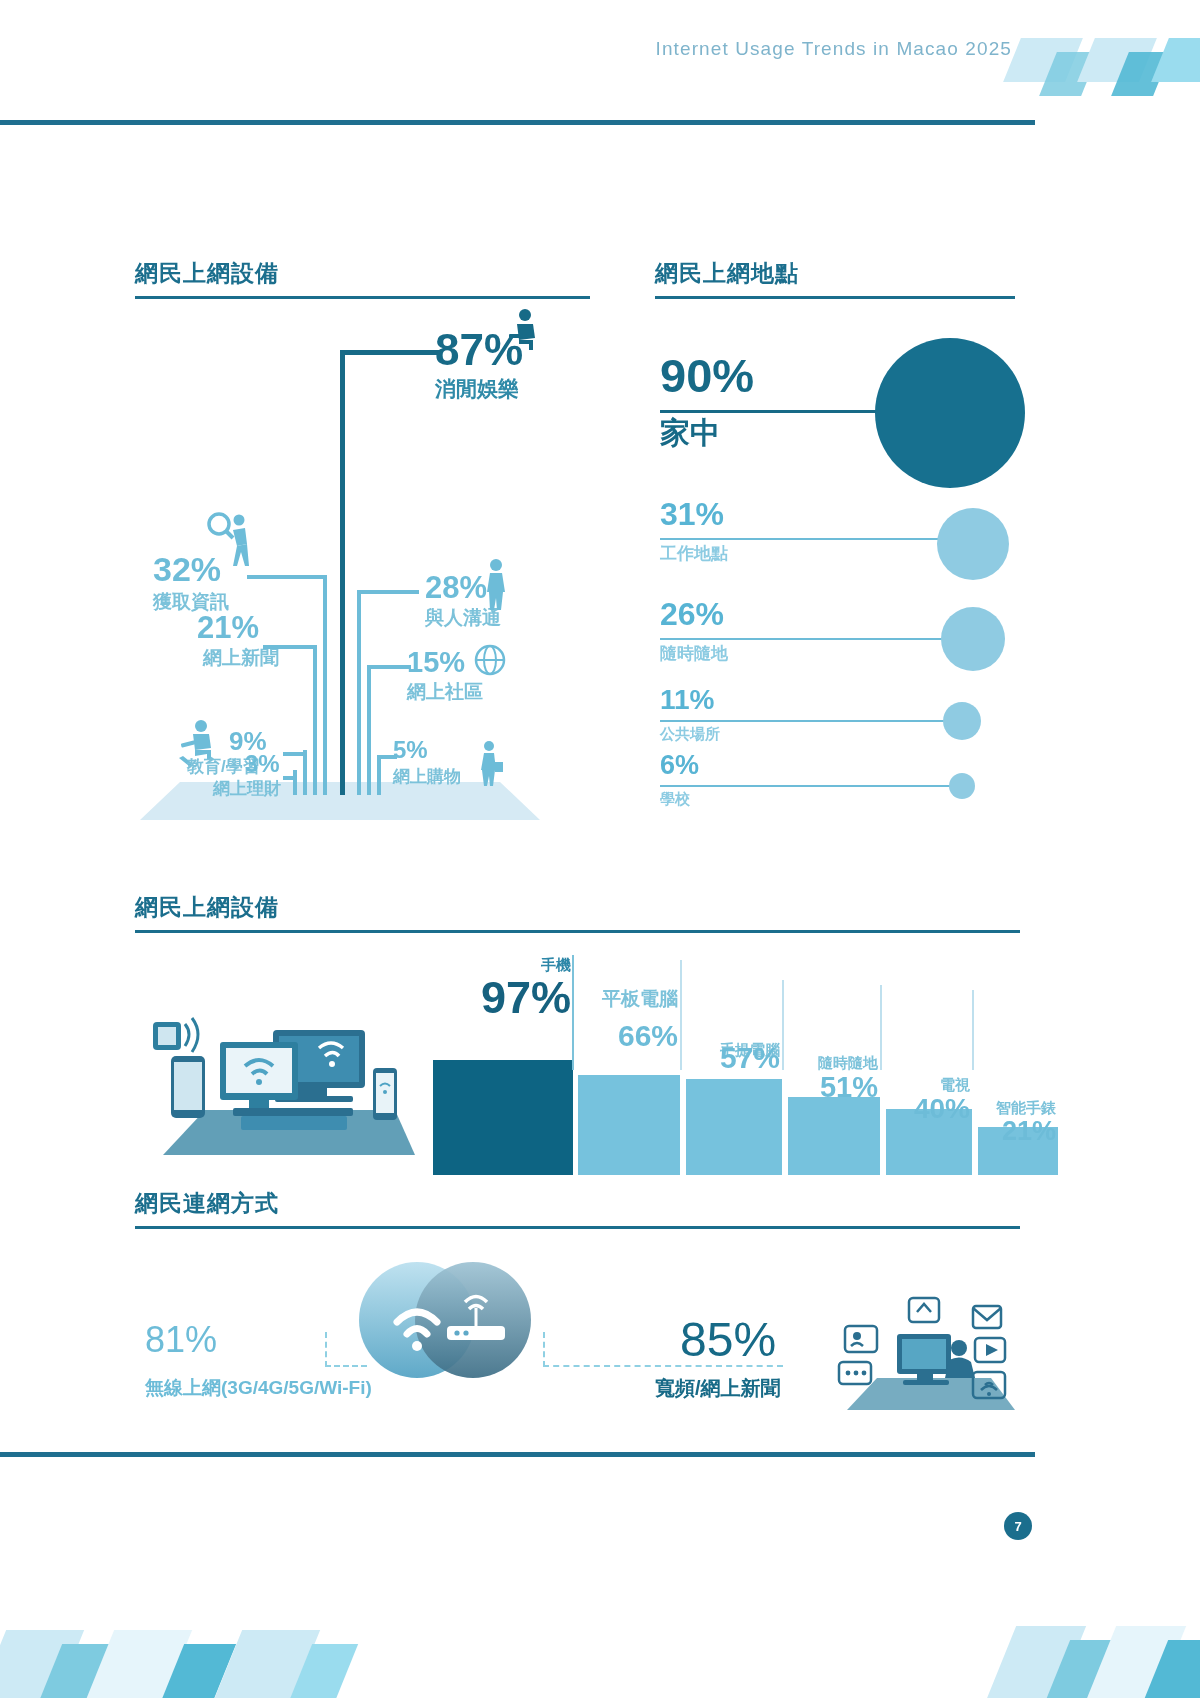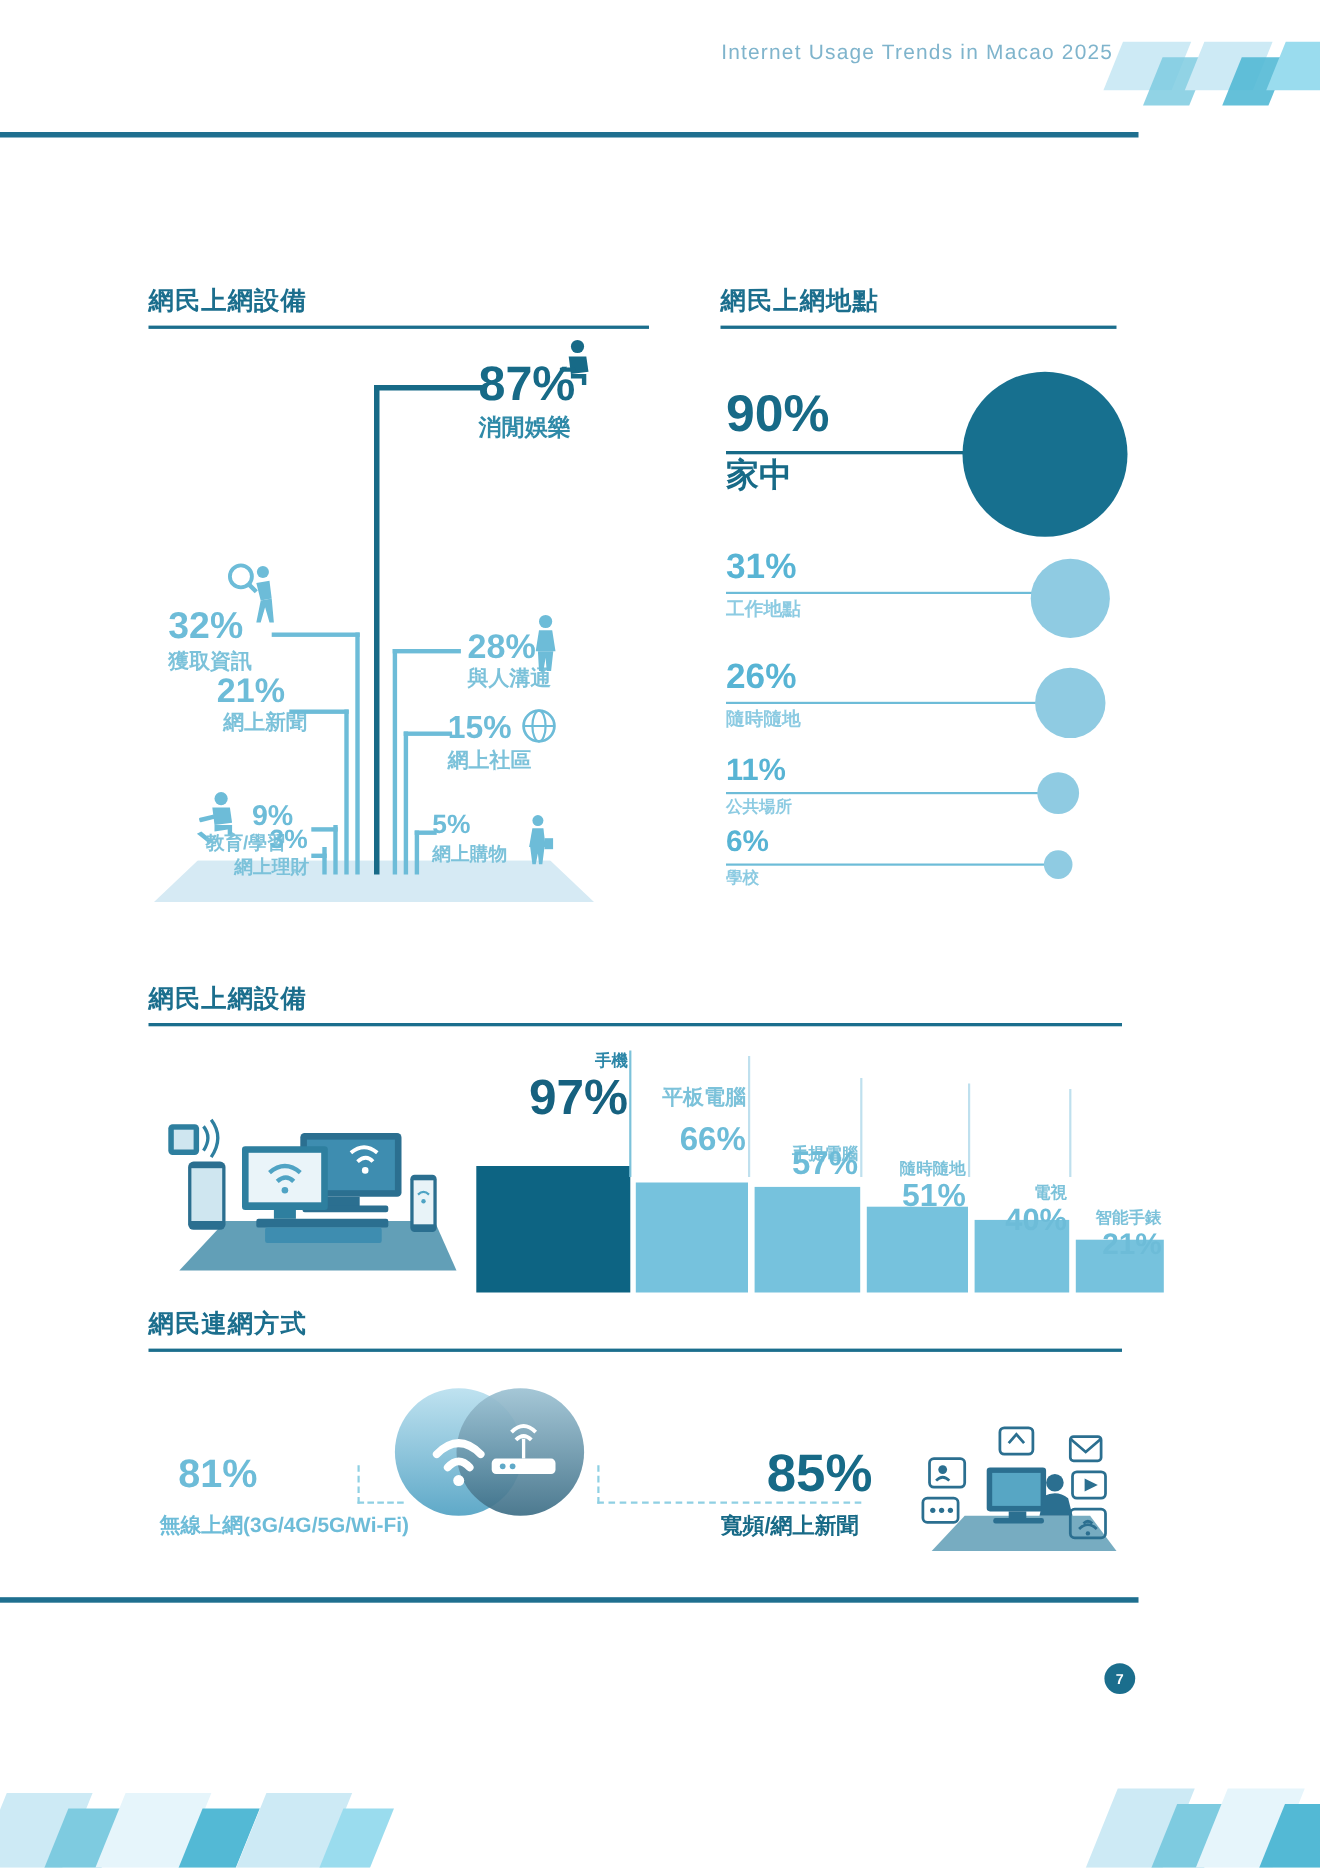--- a/index.html
+++ b/index.html
@@ -66,21 +66,21 @@
 
   
   .devices { position:absolute; left:135px; top:955px; width:885px; height:220px; }
   .bar { position:absolute; bottom:0; }
   .bar-lbl { position:absolute; font-weight:bold; color:#7cc2da; white-space:nowrap; text-align:right; line-height:1; }
   .bar-pct { position:absolute; font-weight:bold; color:#6dbcd8; white-space:nowrap; text-align:right; line-height:1; }
   .bar-sep { position:absolute; width:2px; background:#bfe0ee; }
 
   
   .conn { position:absolute; left:135px; top:1250px; width:885px; height:200px; }
-  .conn-pct { position:absolute; font-weight:bold; color:#6dbcd8; white-space:nowrap; line-height:1;margin-left:17px; }
+  .conn-pct { position:absolute; font-weight:normal; color:#6dbcd8; white-space:nowrap; line-height:1; }
   .conn-lbl { position:absolute; font-weight:bold; color:#6dbcd8; white-space:nowrap; line-height:1; }
   .dash { position:absolute; border-top:2px dashed #8fd0e3; }
   .dash-v { position:absolute; border-left:2px dashed #8fd0e3; }
 
   
   .footer-rule { position:absolute; left:0; top:1452px; width:1035px; height:5px; background:#1f6f8f; }
   .page-badge {
     position:absolute; right:168px; top:1512px; width:28px; height:28px;
     border-radius:50%; background:#1b6e8d; color:#fff; font-size:13px;
     display:flex; align-items:center; justify-content:center; font-weight:bold;

